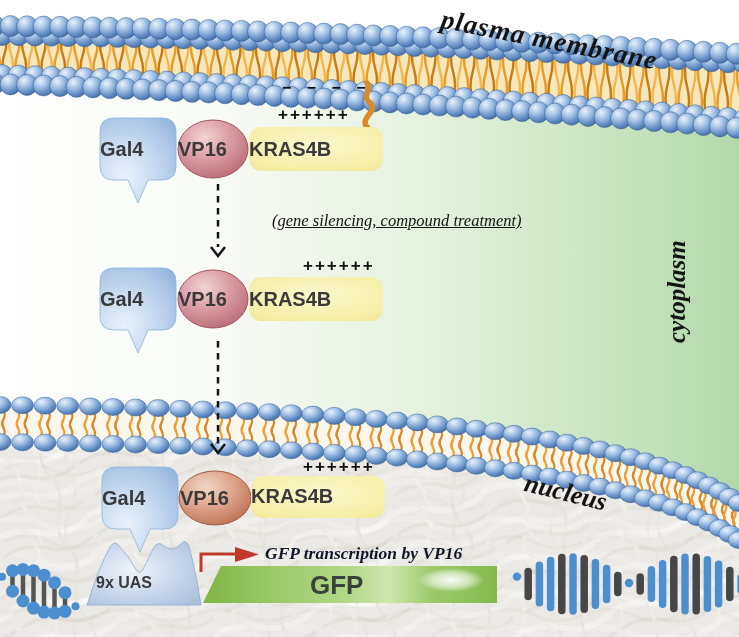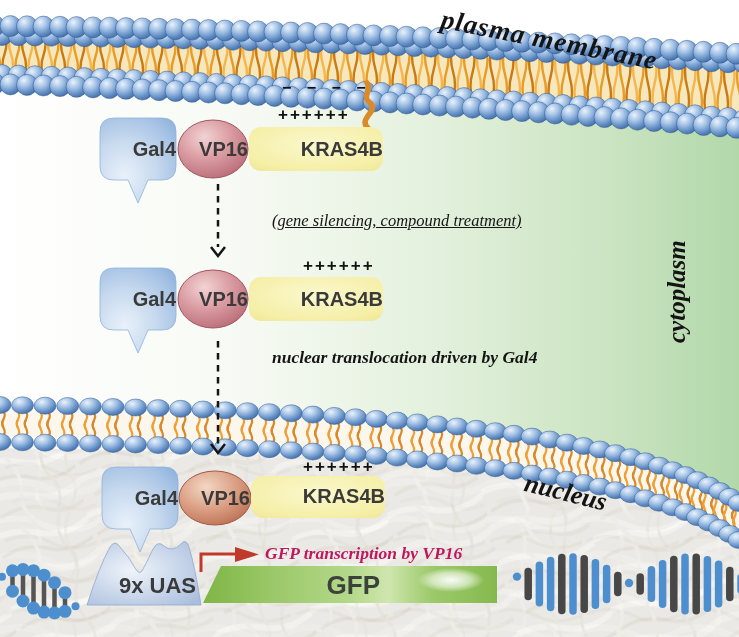--- a/index.html
+++ b/index.html
@@ -4,21 +4,21 @@
 <style>
   html,body{margin:0;padding:0;background:#ffffff;}
   .stage{position:relative;width:739px;height:637px;overflow:hidden;
          font-family:"Liberation Sans",sans-serif;background:#fff;}
   .stage svg.decor{position:absolute;left:0;top:0;}
   .lbl{position:absolute;white-space:nowrap;color:#3a3a3a;
        font-weight:bold;line-height:1;}
   .sans20{font-size:20px;}
   .serif{font-family:"Liberation Serif",serif;font-style:italic;
          font-weight:bold;color:#141414;}
-  .center{text-align:right;}
+  .center{text-align:left;}
   .rot-pm{transform:rotate(11deg);transform-origin:0 0;letter-spacing:1px;}
   .rot-cyt{transform:rotate(-90deg);transform-origin:0 0;}
   .rot-nuc{transform:rotate(14deg);transform-origin:0 0;}
   .charges{font-size:17px;letter-spacing:2px;color:#111;}
   .minus{font-size:16px;word-spacing:11px;color:#111;}
 </style>
 </head>
 <body>
 
 <div class="stage">
@@ -754,19 +754,18 @@
 <div class="lbl sans20 center" style="left:100px;top:289px;width:76px;">Gal4</div>
 <div class="lbl sans20 center" style="left:178px;top:289px;width:70px;">VP16</div>
 <div class="lbl sans20 center" style="left:249px;top:289px;width:134px;">KRAS4B</div>
 
 <div class="lbl charges" style="left:303px;top:458px;">++++++</div>
 <div class="lbl sans20 center" style="left:102px;top:488px;width:76px;">Gal4</div>
 <div class="lbl sans20 center" style="left:180px;top:488px;width:70px;">VP16</div>
 <div class="lbl sans20 center" style="left:251px;top:486px;width:134px;">KRAS4B</div>
 
 <div class="lbl serif" style="left:272px;top:213px;font-size:16.5px;font-weight:normal;text-decoration:underline;">(gene silencing, compound treatment)</div>
-<div class="lbl serif" style="left:272px;top:349px;font-size:17.5px;">nuclear translocation driven by Gal4</div>
-<div class="lbl serif" style="left:265px;top:545px;font-size:17.5px;color:#be185d;">GFP transcription by VP16</div>
-
-<div class="lbl center" style="left:96px;top:575px;width:100px;font-size:22px;">9x UAS</div>
+<div class="lbl serif" style="left:265px;top:545px;font-size:17.5px;color:#0f172a;">GFP transcription by VP16</div>
+
+<div class="lbl center" style="left:96px;top:575px;width:100px;font-size:16px;">9x UAS</div>
 <div class="lbl center" style="left:310px;top:572px;width:70px;font-size:26px;color:#3b423b;">GFP</div>
 
 </div>
 
 </body></html>

